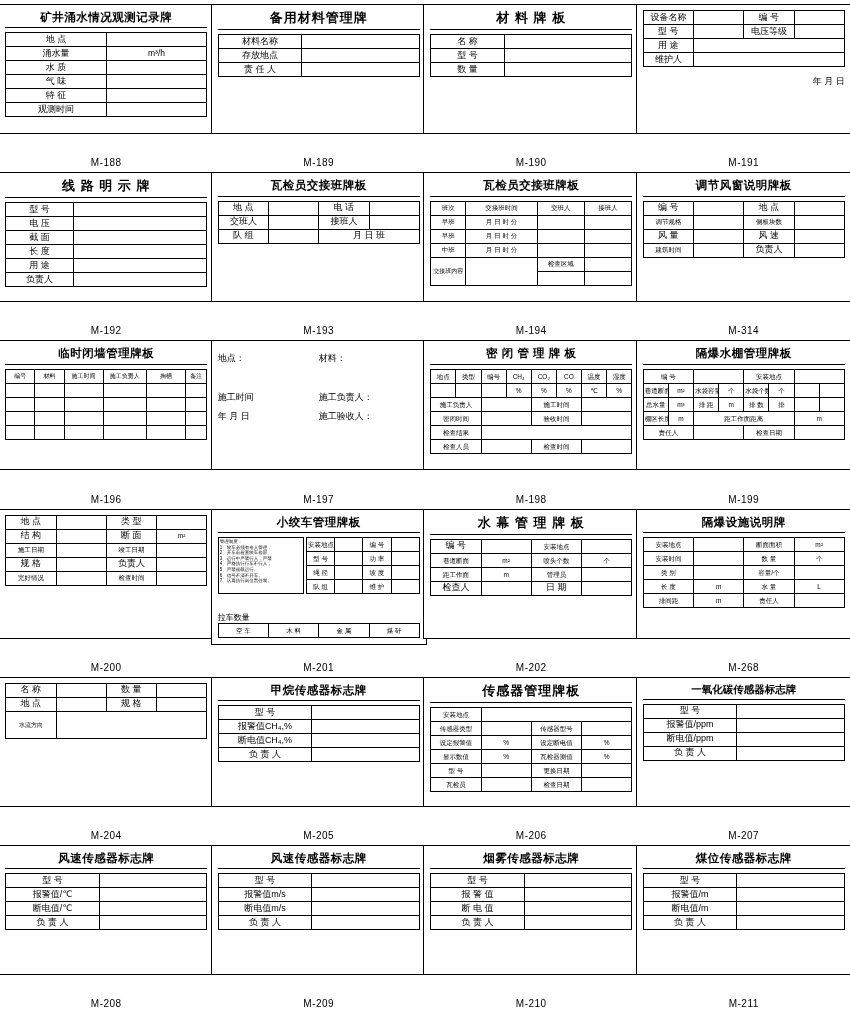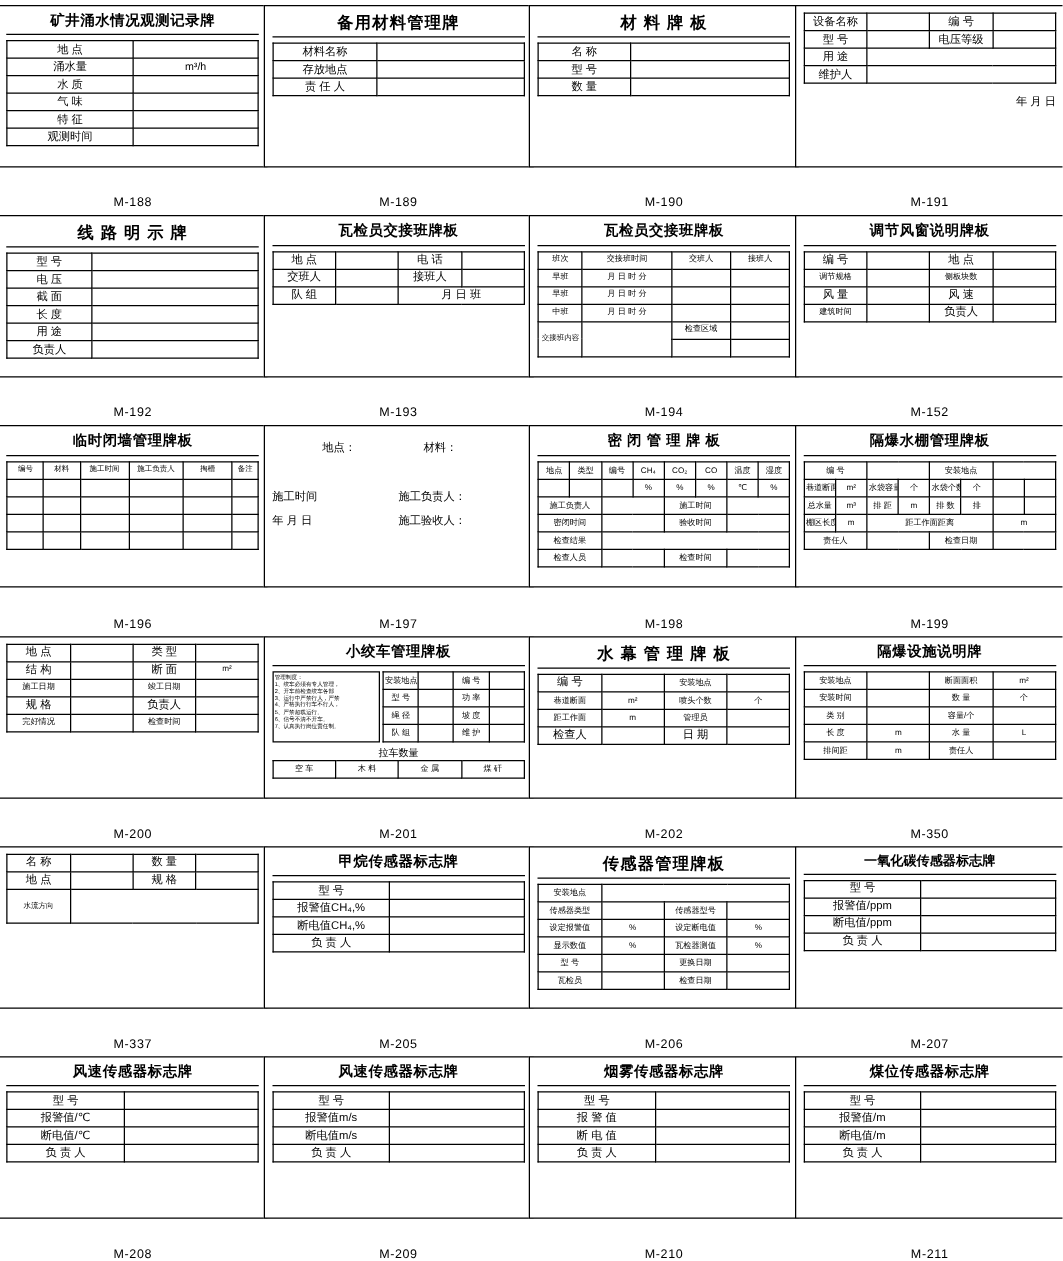--- a/index.html
+++ b/index.html
@@ -356,21 +356,21 @@
             </tr>
         <tr>
               <td class="tiny">建筑时间</td>
               <td></td>
               <td class="lbl">负责人</td>
               <td></td>
             </tr>
       </tbody>
         </table>
     </div>
-    <div class="code">M-152</div>
+    <div class="code">M-314</div>
   </div>
 
   <div class="cell">
     <div class="wm"><span class="box">鑫</span><span>鑫世纪标牌</span></div>
     <div class="card h130">
       <div class="title sm">临时闭墙管理牌板</div>
       <table class="t">
         <tbody>
             <tr>
           <td class="tiny2" style="width:13%">编号</td>
@@ -414,21 +414,21 @@
             </tr>
       </tbody>
         </table>
     </div>
     <div class="code">M-196</div>
   </div>
 
   <div class="cell">
     <div class="wm"><span class="box">鑫</span><span>鑫世纪标牌</span></div>
     <div class="card h130">
-      <div style="display:flex;font-size:9px;margin-top:6px;margin-left:40px;">
+      <div style="display:flex;font-size:9px;margin-top:6px;">
         <div style="flex:1">地点：</div>
         <div style="flex:1">材料：</div>
       </div>
       <div style="display:flex;font-size:9px;margin-top:26px;">
         <div style="flex:1">施工时间</div>
         <div style="flex:1">施工负责人：</div>
       </div>
       <div style="display:flex;font-size:9px;margin-top:6px;">
         <div style="flex:1">年 月 日</div>
         <div style="flex:1">施工验收人：</div>
@@ -619,21 +619,21 @@
               </tr>
           <tr>
                 <td class="tiny">队 组</td>
                 <td></td>
                 <td class="tiny">维 护</td>
                 <td></td>
               </tr>
         </tbody>
           </table>
       </div>
-      <div style="text-align:center;font-size:8px;margin-top:3px;">拉车数量</div>
+      <div style="text-align:left;font-size:8px;margin-top:18px;">拉车数量</div>
       <table class="t">
         <tbody>
             <tr>
           <td class="tiny">空 车</td>
           <td class="tiny">木 料</td>
           <td class="tiny">金 属</td>
           <td class="tiny">煤 矸</td>
         </tr>
       </tbody>
         </table>
@@ -709,21 +709,21 @@
             </tr>
         <tr>
               <td class="tiny">排间距</td>
               <td class="tiny">m</td>
               <td class="tiny">责任人</td>
               <td></td>
             </tr>
       </tbody>
         </table>
     </div>
-    <div class="code">M-350</div>
+    <div class="code">M-268</div>
   </div>
 
   <div class="cell">
     <div class="wm"><span class="box">鑫</span><span>鑫世纪标牌</span></div>
     <div class="card h130">
       <table class="t tall">
         <tbody>
             <tr>
               <td class="lbl">名 称</td>
               <td></td>
@@ -736,21 +736,21 @@
               <td class="lbl">规 格</td>
               <td></td>
             </tr>
         <tr style="height:26px">
               <td class="tiny2" style="height:26px">水流方向</td>
               <td colspan="3"></td>
             </tr>
       </tbody>
         </table>
     </div>
-    <div class="code">M-337</div>
+    <div class="code">M-204</div>
   </div>
 
   <div class="cell">
     <div class="wm"><span class="box">鑫</span><span>鑫世纪标牌</span></div>
     <div class="card h130">
       <div class="title sm">甲烷传感器标志牌</div>
       <table class="t tall">
         <tbody>
             <tr>
               <td class="lbl" style="width:45%">型 号</td>

